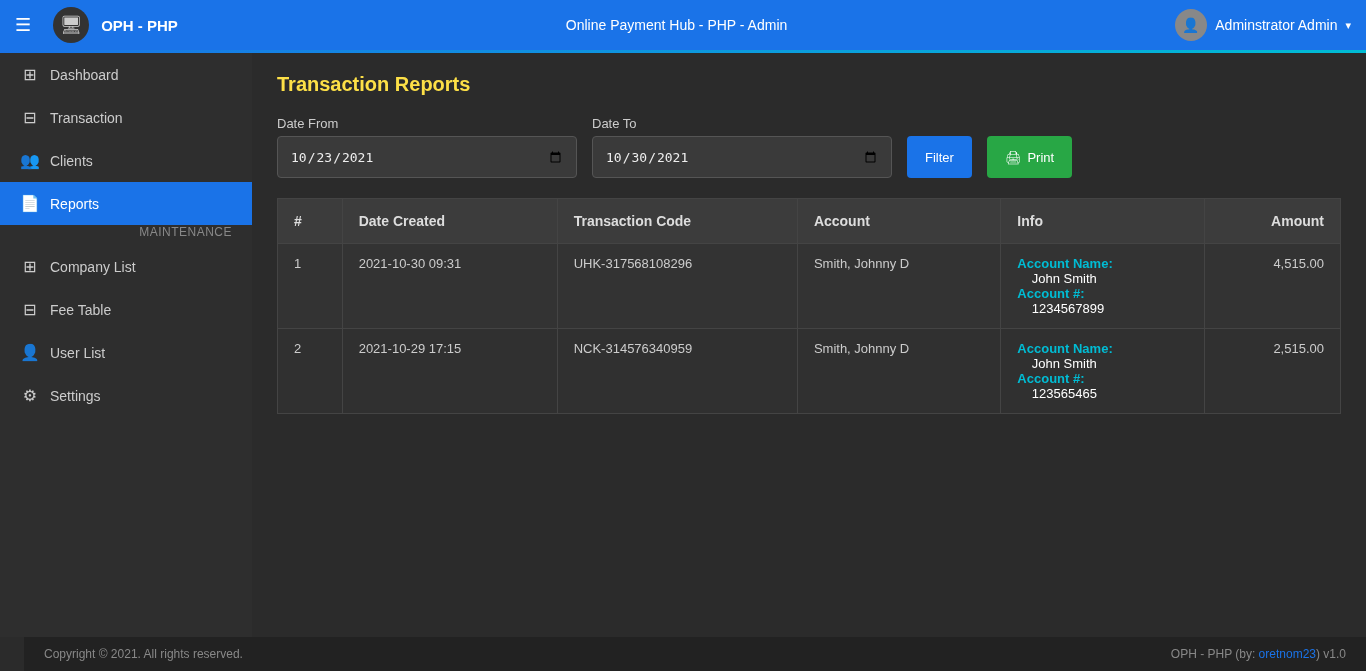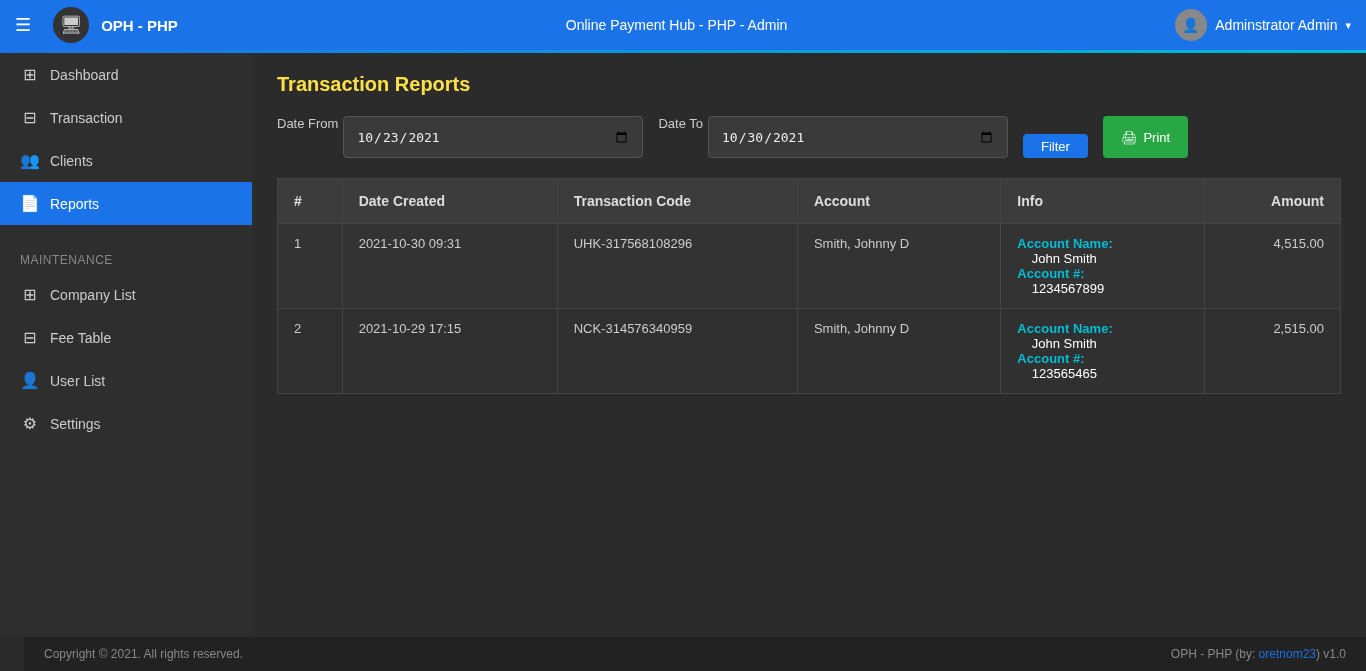--- a/index.html
+++ b/index.html
@@ -45,42 +45,42 @@
     }
     .sidebar-item {
       display: flex; align-items: center; gap: 10px;
       padding: 12px 20px;
       cursor: pointer; color: #ccc; font-size: 14px;
       transition: background 0.1s;
     }
     .sidebar-item.active { background: #1a73e8; color: #fff; }
     .sidebar-item .icon { font-size: 16px; min-width: 20px; text-align: center; }
     .sidebar-section-label {
-      padding: 28px 20px 6px; font-size: 12px; color: #888; text-transform: uppercase; letter-spacing: 0.5px;
+      padding: 0 20px 6px; font-size: 12px; color: #888; text-transform: uppercase; letter-spacing: 0.5px; text-align: right;
     }
 
     
     .content {
       flex: 1; padding: 20px 25px; overflow-y: auto; background: #2b2b2b;
     }
 
     .page-title { color: #fde047; font-size: 20px; font-weight: 600; margin-bottom: 20px; }
 
     
     .filter-row { display: flex; align-items: flex-end; gap: 15px; margin-bottom: 20px; flex-wrap: wrap; }
-    .filter-group { display: flex; flex-direction: row; gap: 5px; }
+    .filter-group { display: flex; flex-direction: column; gap: 5px; }
     .filter-label { color: #ccc; font-size: 13px; }
     .filter-input {
       background: #3a3a3a; border: 1px solid #555; color: #eee;
       padding: 8px 12px; border-radius: 4px; font-size: 13px; width: 300px;
       height: 42px;
     }
     .btn-filter {
       background: #1a73e8; color: #fff; border: none;
-      padding: 0 18px; height: 24px; border-radius: 4px;
+      padding: 0 18px; height: 42px; border-radius: 4px;
       font-size: 13px; cursor: pointer; font-weight: 500;
     }
     .btn-print {
       background: #28a745; color: #fff; border: none;
       padding: 0 18px; height: 42px; border-radius: 4px;
       font-size: 13px; cursor: pointer; font-weight: 500;
       display: flex; align-items: center; gap: 6px;
     }
 
     

